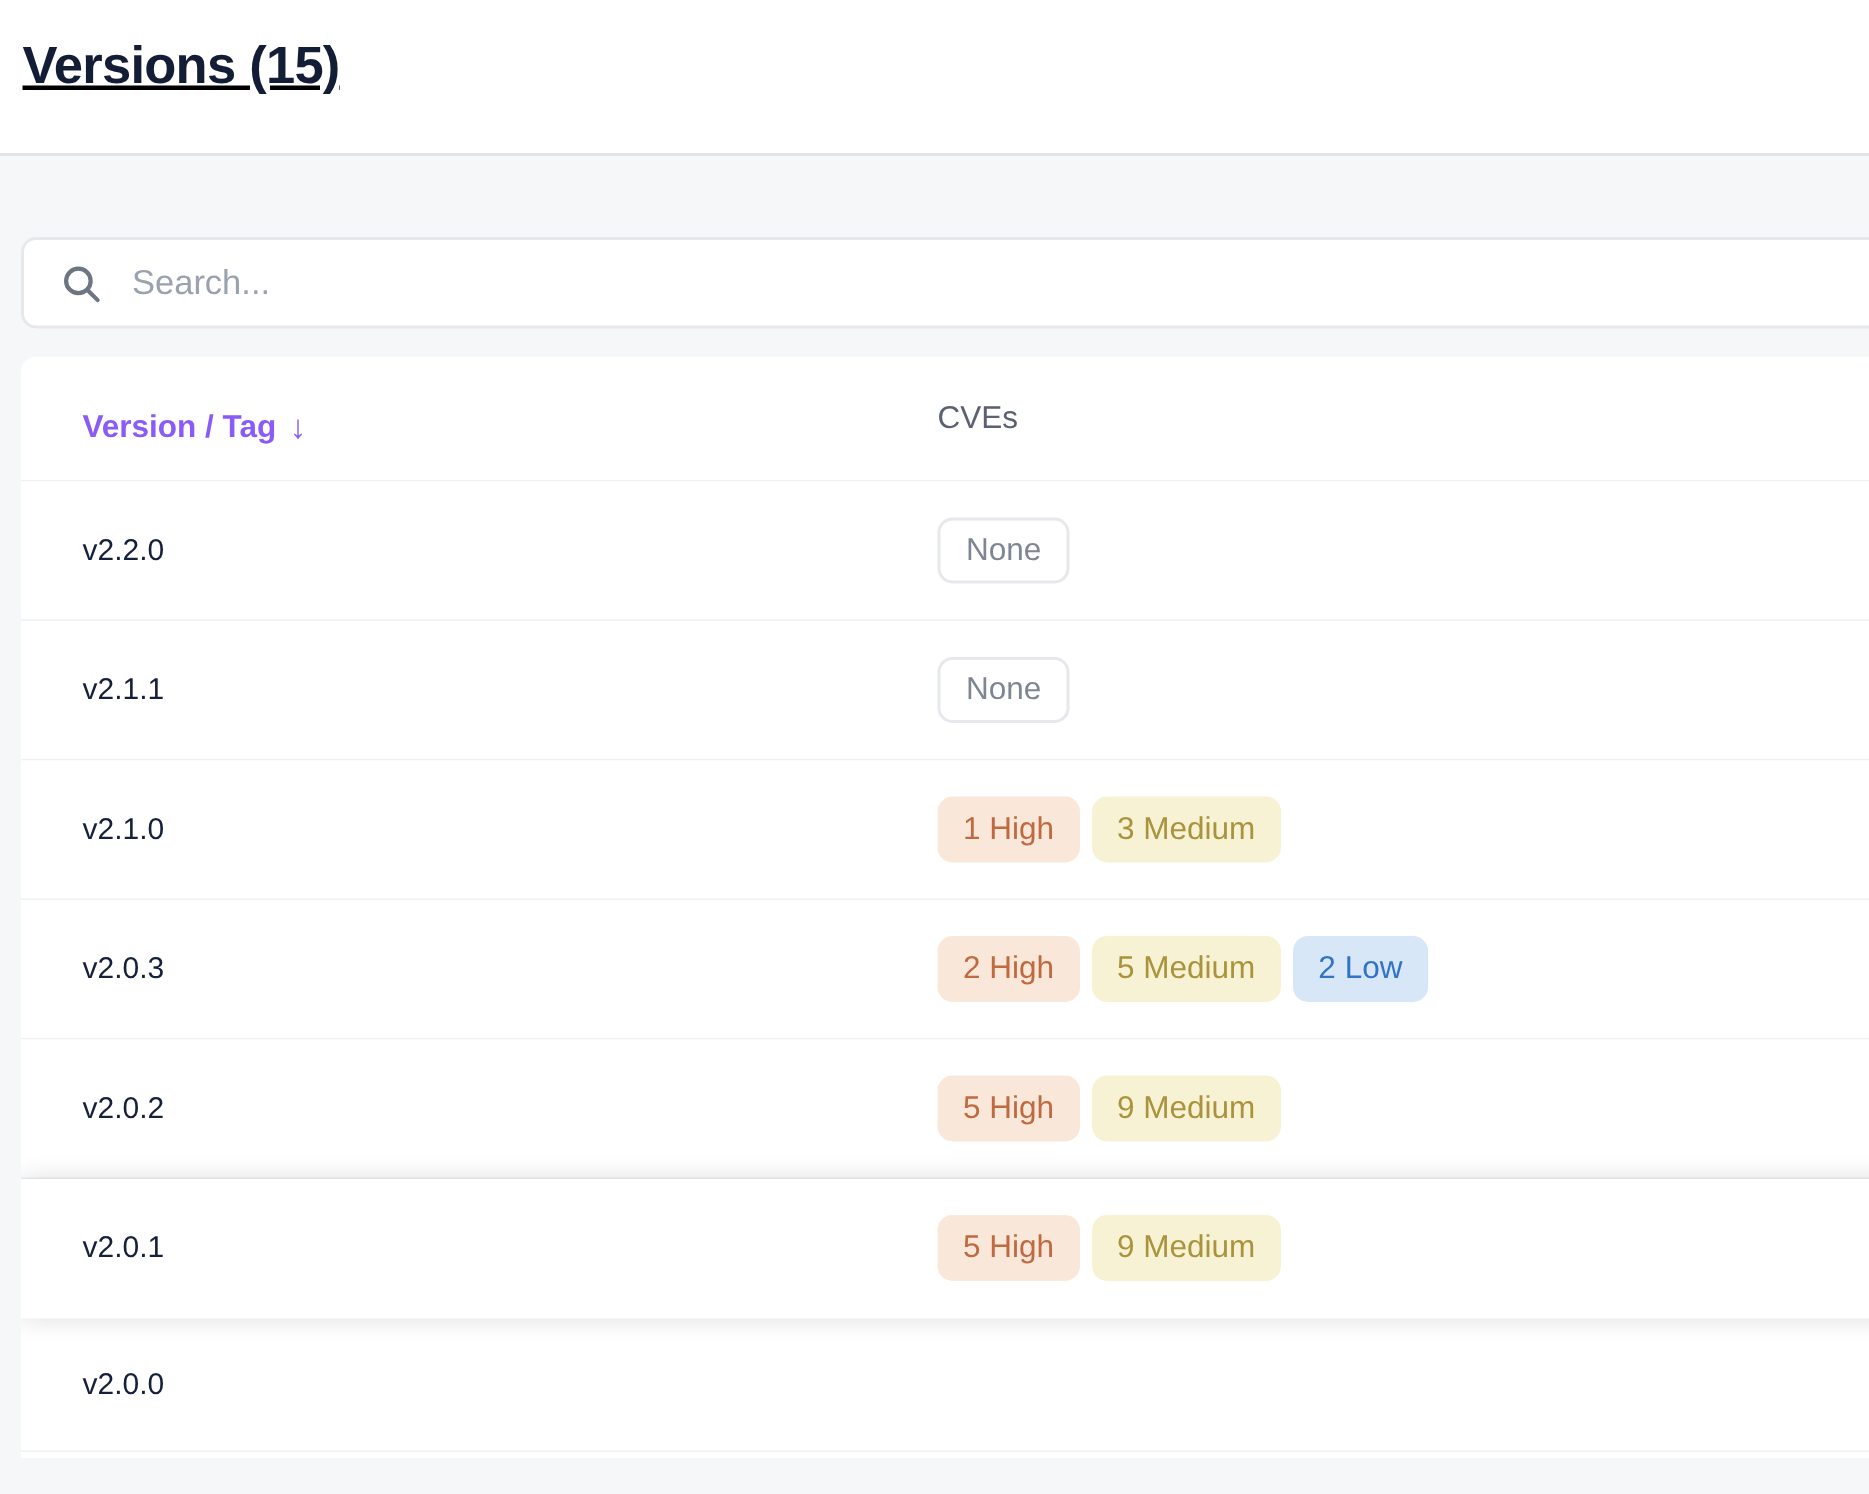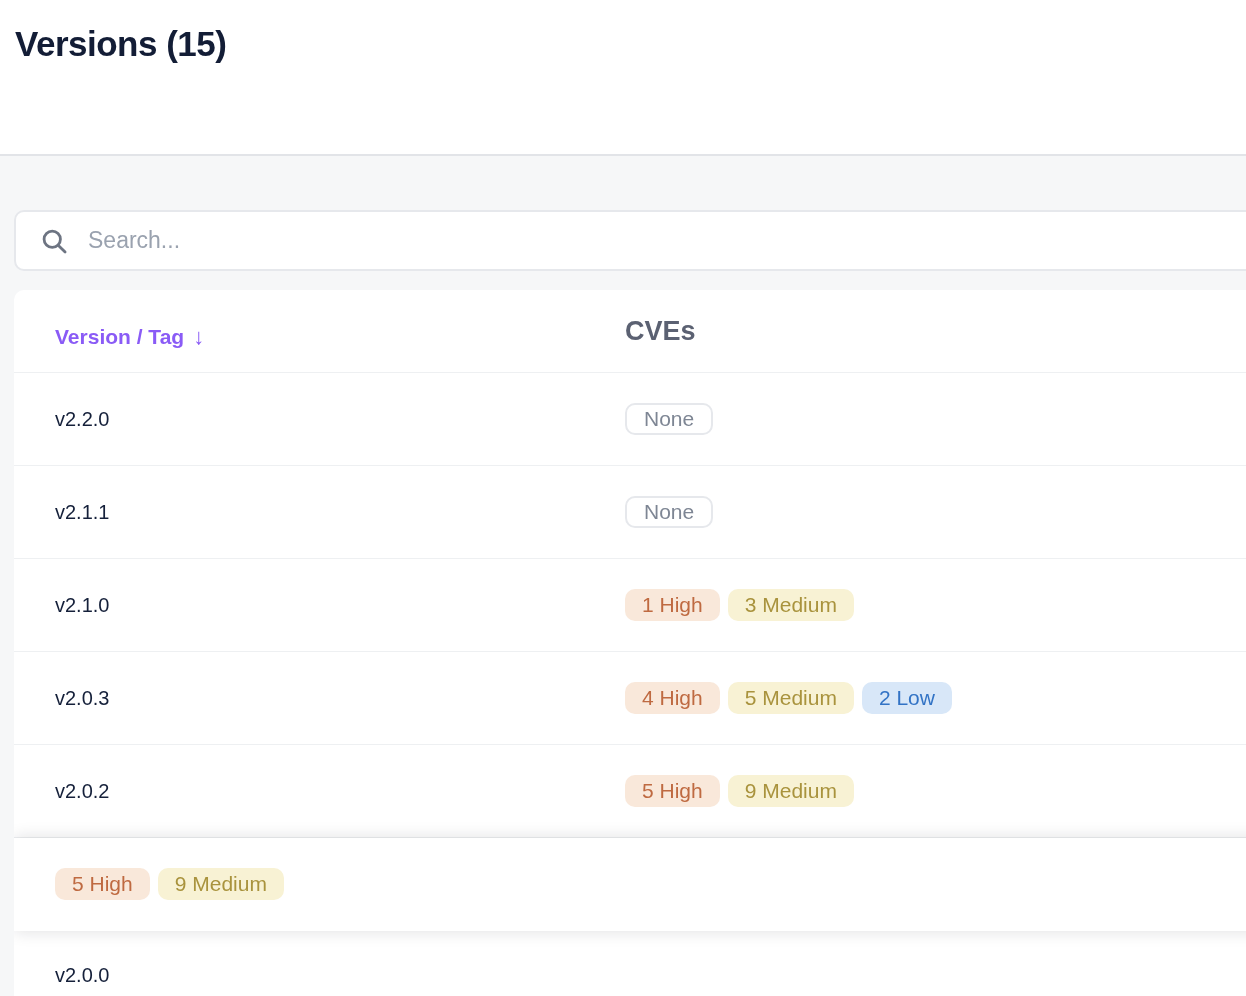--- a/index.html
+++ b/index.html
@@ -24,23 +24,24 @@
   }
   *{box-sizing:border-box;margin:0;padding:0;}
   html,body{width:1246px;height:996px;overflow:hidden;}
   body{
     font-family:"Liberation Sans","DejaVu Sans",sans-serif;
     background:var(--page-bg);
     position:relative;
   }
   .topbar{
     background:#ffffff;
-    height:156px;
+    height:104px;
     border-bottom:2px solid var(--divider);
     padding:24px 0 0 15px;
+    text-decoration:underline;
   }
   .page-title{
     font-size:35px;
     font-weight:700;
     color:var(--title-color);
     letter-spacing:-0.5px;
   }
   .content{
     position:relative;
     height:866px;
@@ -96,22 +97,22 @@
     align-items:center;
     cursor:pointer;
     margin-top:12px;
   }
   .sort-icon{
     margin-left:9px;
     font-size:22px;
     font-weight:700;
   }
   .th-cves{
-    font-size:27px;
-    font-weight:700;
+    font-size:21px;
+    font-weight:400;
     color:var(--header-gray);
   }
   .trow{
     height:93px;
     display:flex;
     align-items:center;
     padding-left:41px;
     border-bottom:1px solid var(--row-divider);
     background:#ffffff;
   }
@@ -127,21 +128,21 @@
     font-size:20px;
     color:var(--version-color);
   }
   .cell-cves{
     display:flex;
     align-items:center;
   }
   .badge{
     display:inline-flex;
     align-items:center;
-    height:32px;
+    height:44px;
     border-radius:10px;
     padding:0 17px;
     font-size:21px;
     margin-right:8px;
     white-space:nowrap;
     cursor:default;
   }
   .badge.none{
     background:#ffffff;
     border:2px solid var(--border-gray);
@@ -197,35 +198,36 @@
     <div class="cell-version">v2.1.0</div>
     <div class="cell-cves">
             <span class="badge high">1 High</span>
             <span class="badge medium">3 Medium</span>
           </div>
   </div>
 
   <div class="trow">
     <div class="cell-version">v2.0.3</div>
     <div class="cell-cves">
-            <span class="badge high">4 High</span>
+            <span class="badge high">2 High</span>
             <span class="badge medium">5 Medium</span>
             <span class="badge low">2 Low</span>
           </div>
   </div>
 
   <div class="trow">
     <div class="cell-version">v2.0.2</div>
     <div class="cell-cves">
             <span class="badge high">5 High</span>
             <span class="badge medium">9 Medium</span>
           </div>
   </div>
 
   <div class="trow hovered">
+    <div class="cell-version">v2.0.1</div>
     <div class="cell-cves">
             <span class="badge high">5 High</span>
             <span class="badge medium">9 Medium</span>
           </div>
   </div>
 
   <div class="trow">
     <div class="cell-version">v2.0.0</div>
     <div class="cell-cves"></div>
   </div>

